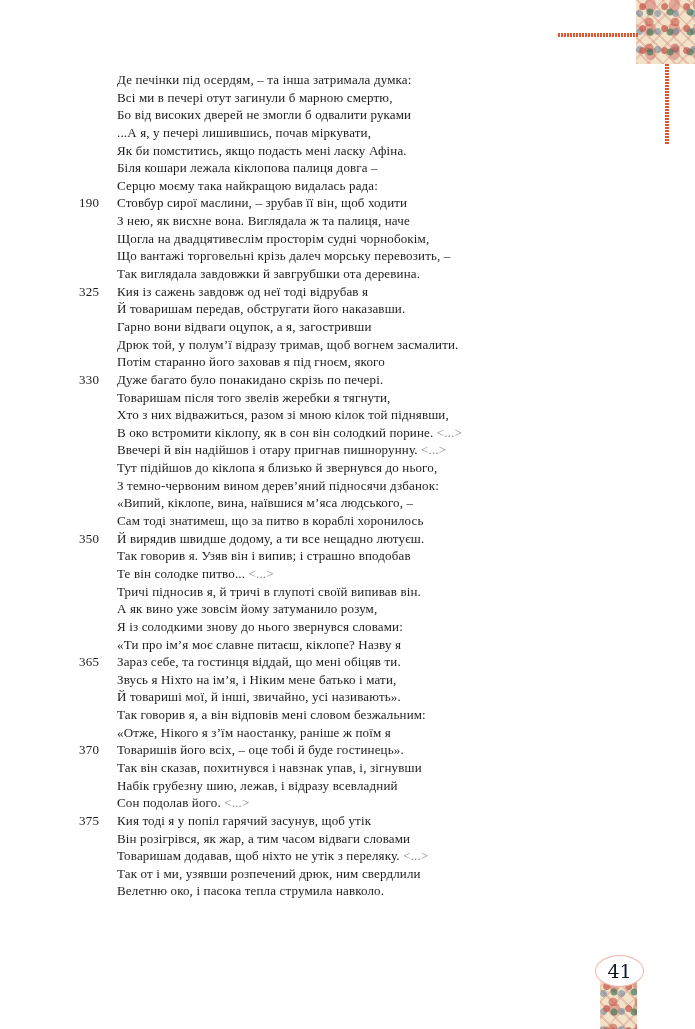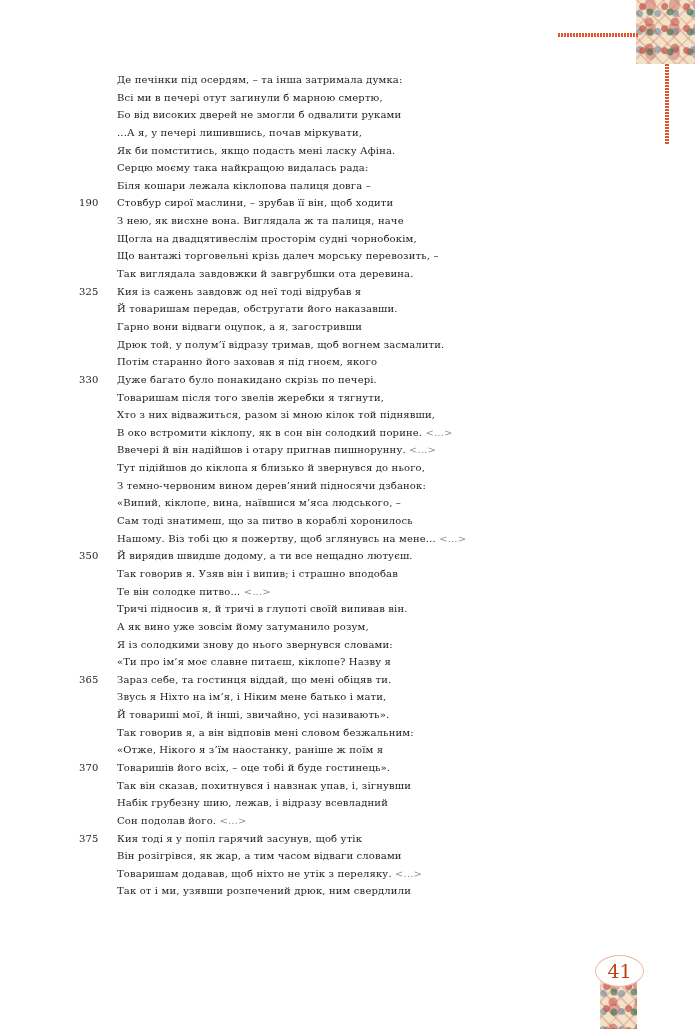--- a/index.html
+++ b/index.html
@@ -59,22 +59,23 @@
     .poem {
       position: absolute;
       left: 0;
       top: 71px;
       width: 695px;
     }
     .line {
       position: relative;
       height: 17.65px;
       line-height: 17.65px;
-      font-size: 10px;
+      font-size: 13px;
       white-space: nowrap;
+      font-family: Liberation Serif, serif;
     }
     .line-num {
       position: absolute;
       left: 79px;
       width: 34px;
       text-align: left;
       letter-spacing: 0.2px;
     }
     .line-text {
       position: absolute;
@@ -94,21 +95,21 @@
       border-radius: 50%;
       background: #ffffff;
       z-index: 2;
       display: flex;
       align-items: center;
       justify-content: center;
     }
     .page-number {
       font-family: "DejaVu Serif", "Liberation Serif", serif;
       font-size: 19px;
-      color: #c2410c;
+      color: #0f172a;
     }
   </style>
 </head>
 <body>
 
 <div class="ornament ornament-top"></div>
 <div class="dash-h"></div>
 <div class="dash-v"></div>
 
 <div class="poem" id="poem">
@@ -127,25 +128,25 @@
     <div class="line">
       <span class="line-num"></span>
       <span class="line-text"><span>...А я, у печері лишившись, почав міркувати,</span><span class="omission"></span></span>
     </div>
     <div class="line">
       <span class="line-num"></span>
       <span class="line-text"><span>Як би помститись, якщо подасть мені ласку Афіна.</span><span class="omission"></span></span>
     </div>
     <div class="line">
       <span class="line-num"></span>
+      <span class="line-text"><span>Біля кошари лежала кіклопова палиця довга –</span><span class="omission"></span></span>
+    </div>
+    <div class="line">
+      <span class="line-num"></span>
       <span class="line-text"><span>Серцю моєму така найкращою видалась рада:</span><span class="omission"></span></span>
-    </div>
-    <div class="line">
-      <span class="line-num"></span>
-      <span class="line-text"><span>Біля кошари лежала кіклопова палиця довга –</span><span class="omission"></span></span>
     </div>
     <div class="line">
       <span class="line-num">190</span>
       <span class="line-text"><span>Стовбур сирої маслини, – зрубав її він, щоб ходити</span><span class="omission"></span></span>
     </div>
     <div class="line">
       <span class="line-num"></span>
       <span class="line-text"><span>З нею, як висхне вона. Виглядала ж та палиця, наче</span><span class="omission"></span></span>
     </div>
     <div class="line">
@@ -210,24 +211,20 @@
     </div>
     <div class="line">
       <span class="line-num"></span>
       <span class="line-text"><span>«Випий, кіклопе, вина, наївшися м’яса людського, –</span><span class="omission"></span></span>
     </div>
     <div class="line">
       <span class="line-num"></span>
       <span class="line-text"><span>Сам тоді знатимеш, що за питво в кораблі хоронилось</span><span class="omission"></span></span>
     </div>
     <div class="line">
-      <span class="line-num"></span>
-      <span class="line-text"><span>Нашому. Віз тобі цю я пожертву, щоб зглянувсь на мене... </span><span class="omission">&lt;...&gt;</span></span>
-    </div>
-    <div class="line">
       <span class="line-num">350</span>
       <span class="line-text"><span>Й вирядив швидше додому, а ти все нещадно лютуєш.</span><span class="omission"></span></span>
     </div>
     <div class="line">
       <span class="line-num"></span>
       <span class="line-text"><span>Так говорив я. Узяв він і випив; і страшно вподобав</span><span class="omission"></span></span>
     </div>
     <div class="line">
       <span class="line-num"></span>
       <span class="line-text"><span>Те він солодке питво... </span><span class="omission">&lt;...&gt;</span></span>
@@ -292,19 +289,23 @@
       <span class="line-num"></span>
       <span class="line-text"><span>Він розігрівся, як жар, а тим часом відваги словами</span><span class="omission"></span></span>
     </div>
     <div class="line">
       <span class="line-num"></span>
       <span class="line-text"><span>Товаришам додавав, щоб ніхто не утік з переляку. </span><span class="omission">&lt;...&gt;</span></span>
     </div>
     <div class="line">
       <span class="line-num"></span>
       <span class="line-text"><span>Так от і ми, узявши розпечений дрюк, ним свердлили</span><span class="omission"></span></span>
+    </div>
+    <div class="line">
+      <span class="line-num"></span>
+      <span class="line-text"><span>Велетню око, і пасока тепла струмила навколо.</span><span class="omission"></span></span>
     </div>
   </div>
 
 <div class="page-number-oval">
   <span class="page-number">41</span>
 </div>
 <div class="ornament ornament-bottom"></div>
 
 </body></html>

